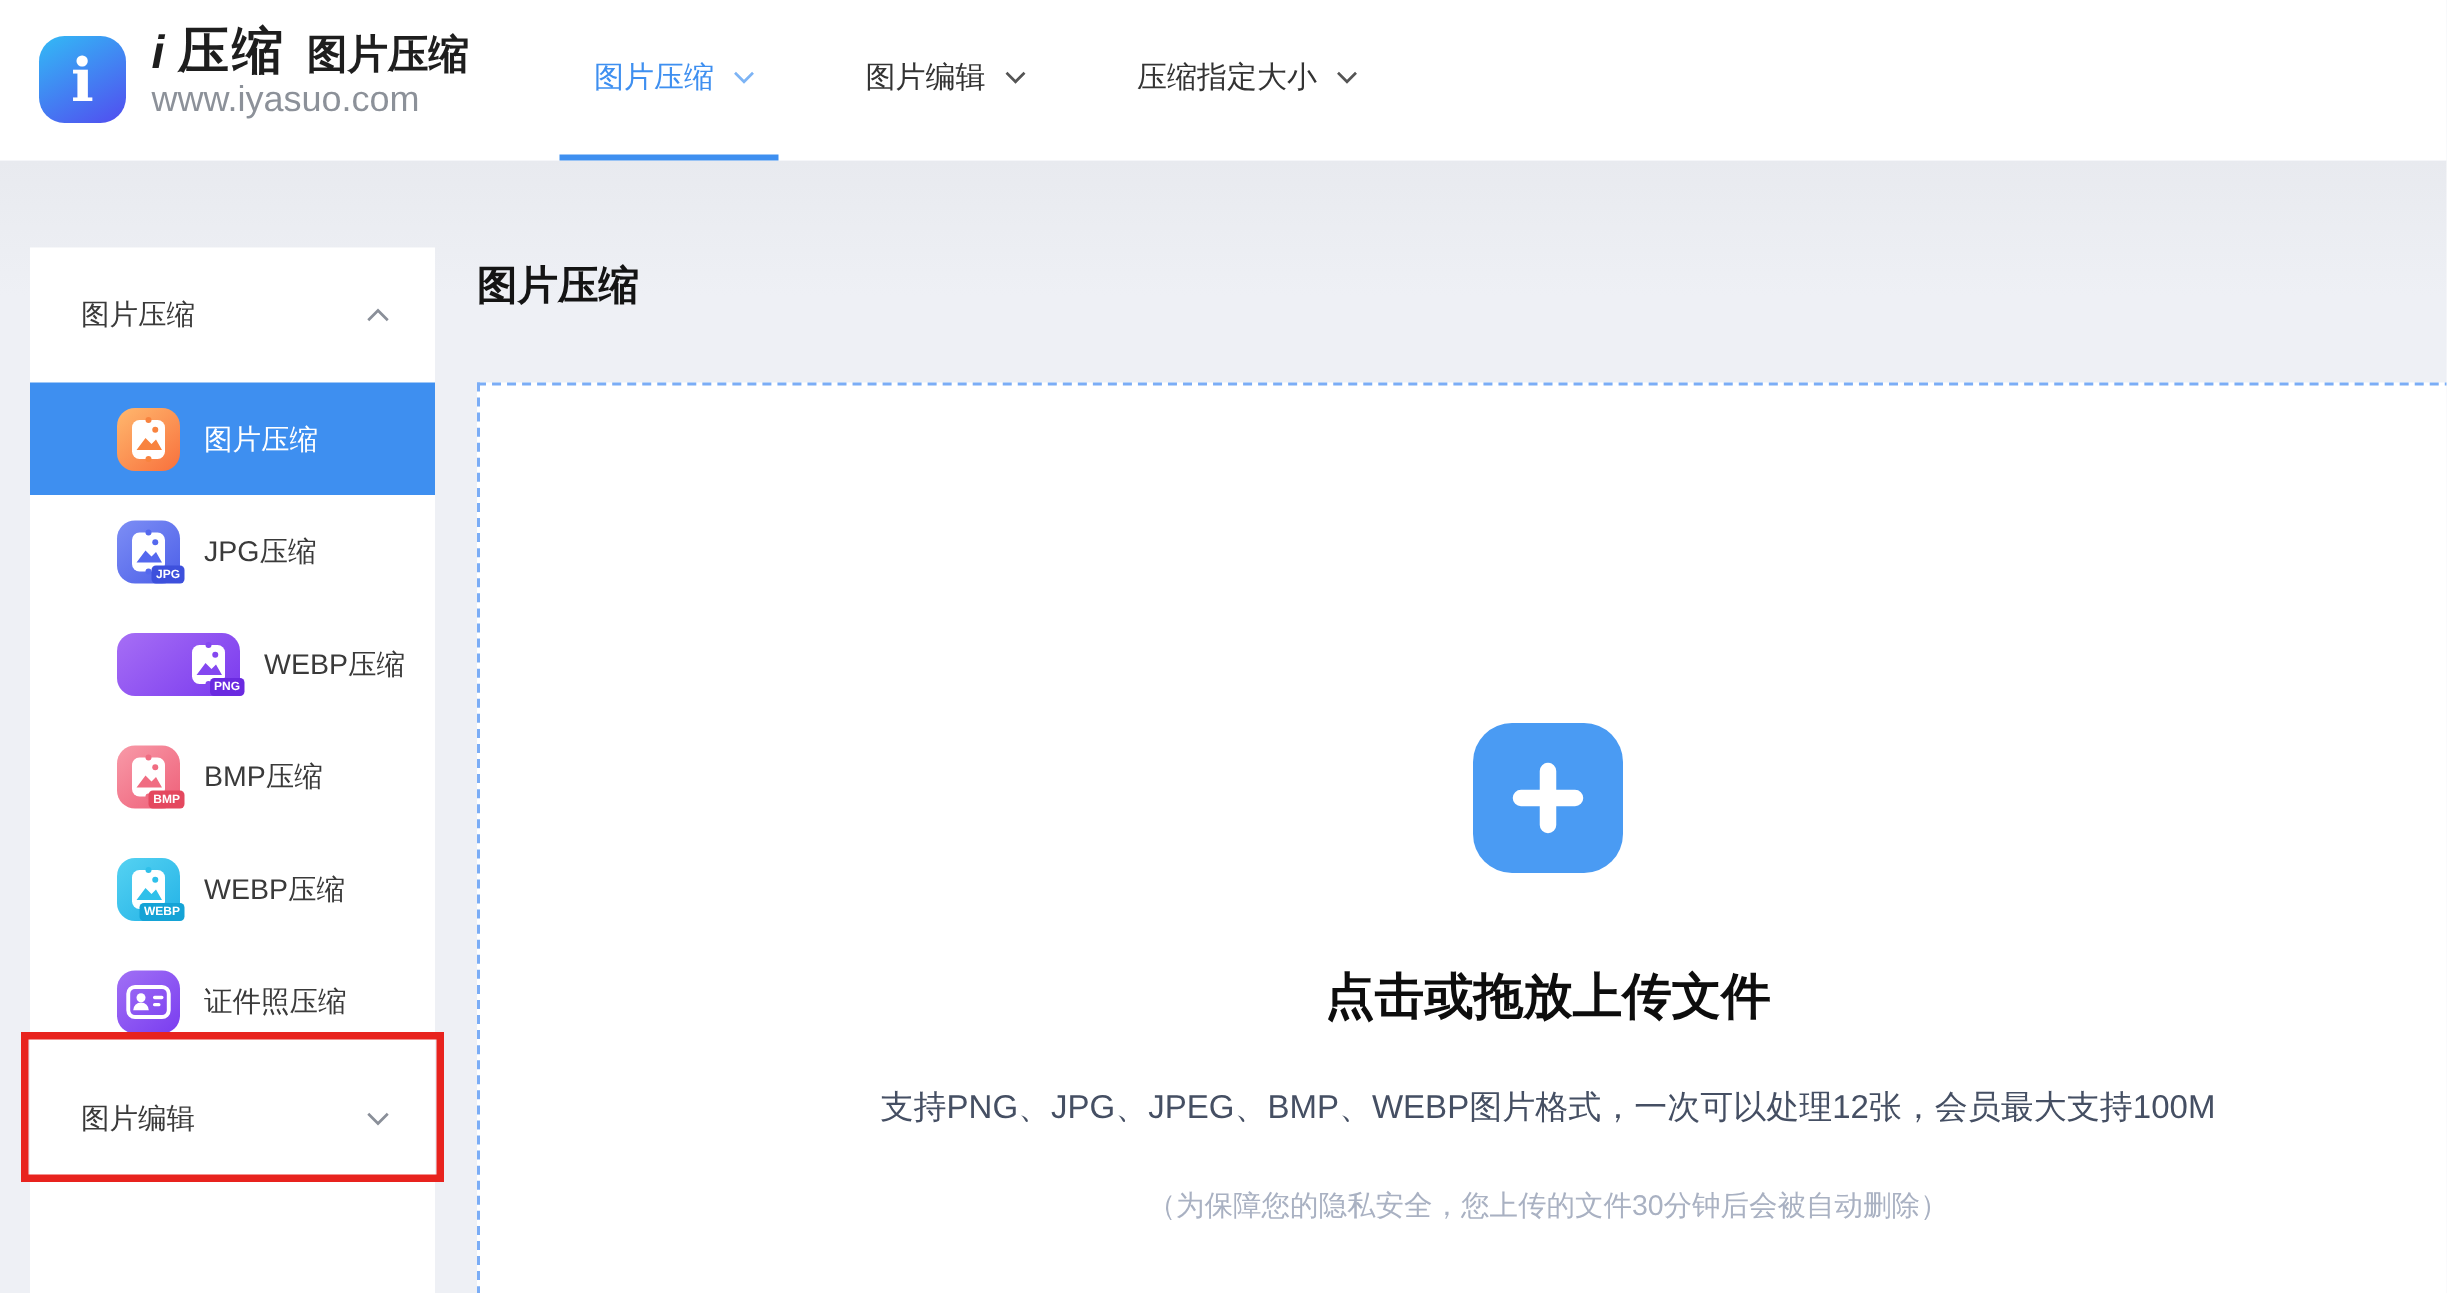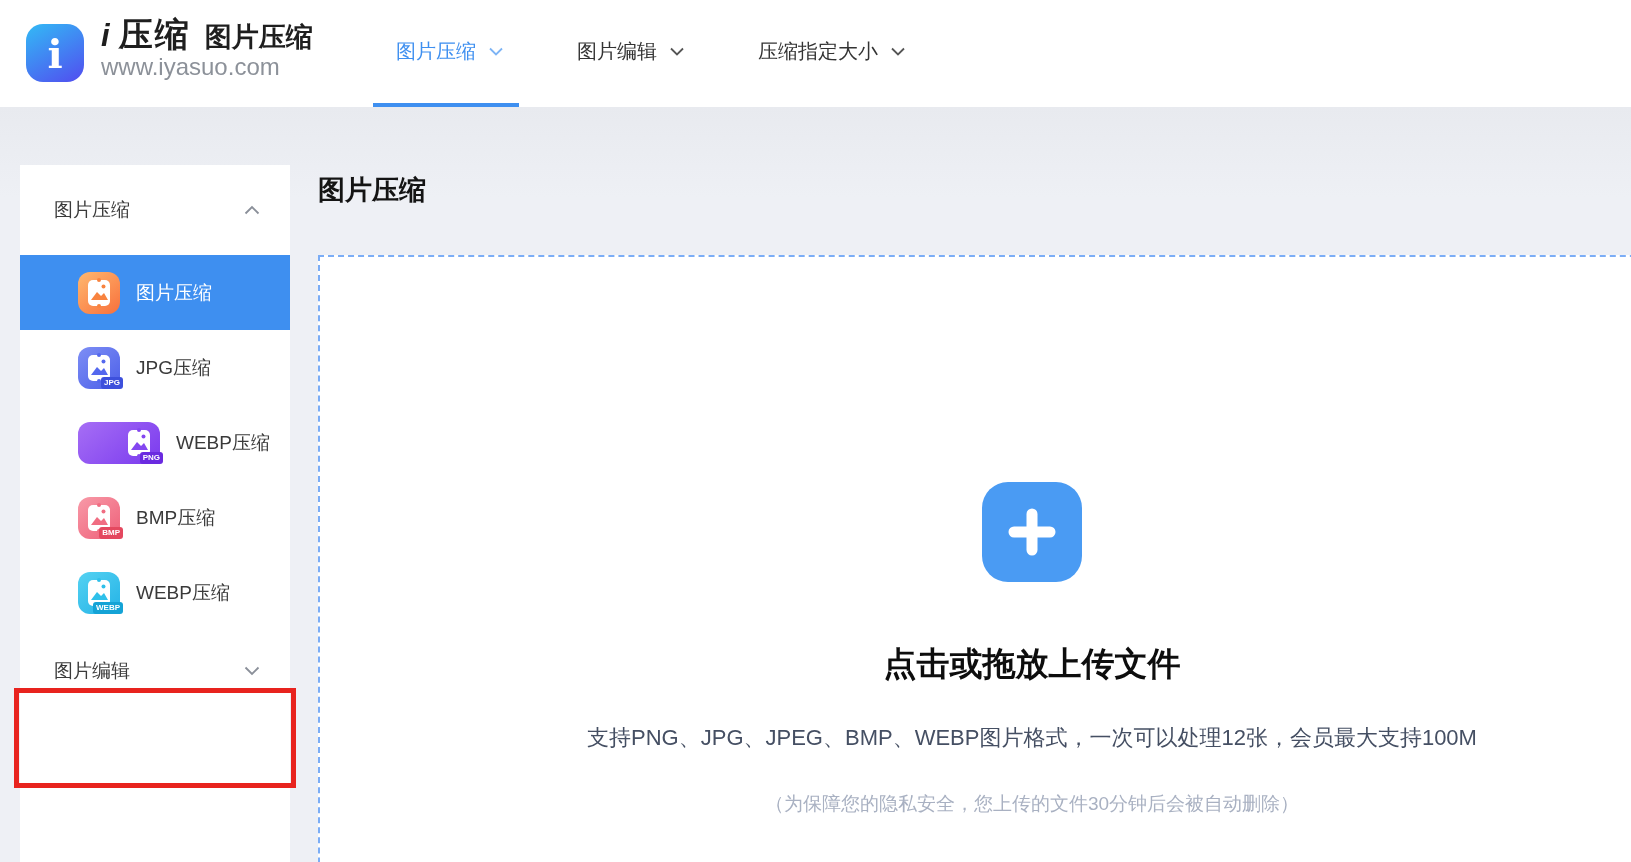--- a/index.html
+++ b/index.html
@@ -183,20 +183,32 @@
         <circle cx="20" cy="7" r="2" class="tint"></circle>
           <circle cx="20" cy="33" r="2" class="tint"></circle>
         <circle cx="24.5" cy="13.5" r="2" class="tint"></circle>
         <path class="tint" d="M12 27 L18 19 L22 23 L25 20 L29 27 Z"></path>
       </svg>
       <span class="fmt-badge">WEBP</span>
     </span>
     <span>WEBP压缩</span>
   </div>
 
+  <div class="side-item">
+    <span class="side-icon ic-id">
+      <svg viewBox="0 0 40 40">
+        <rect x="6.5" y="10" width="27" height="20" rx="4.5" fill="none" stroke="#fff" stroke-width="2.6"></rect>
+        <circle cx="15" cy="17.2" r="3" fill="#fff"></circle>
+        <path d="M9.8 25.5 a5.2 5.2 0 0 1 10.4 0 Z" fill="#fff"></path>
+        <rect x="23" y="15.8" width="7" height="2.3" rx="1.1" fill="#fff"></rect>
+        <rect x="23" y="20.6" width="5" height="2.3" rx="1.1" fill="#fff"></rect>
+      </svg>
+    </span>
+    <span>证件照压缩</span>
+  </div>
 
 
   <div class="side-section bottom">
     <span>图片编辑</span>
     <svg width="16" height="10" viewBox="0 0 16 10">
         <polyline points="1.5,1.5 8,8 14.5,1.5" fill="none" stroke="#8a8f99" stroke-width="1.8"></polyline>
       </svg>
   </div>
 </div>
 

